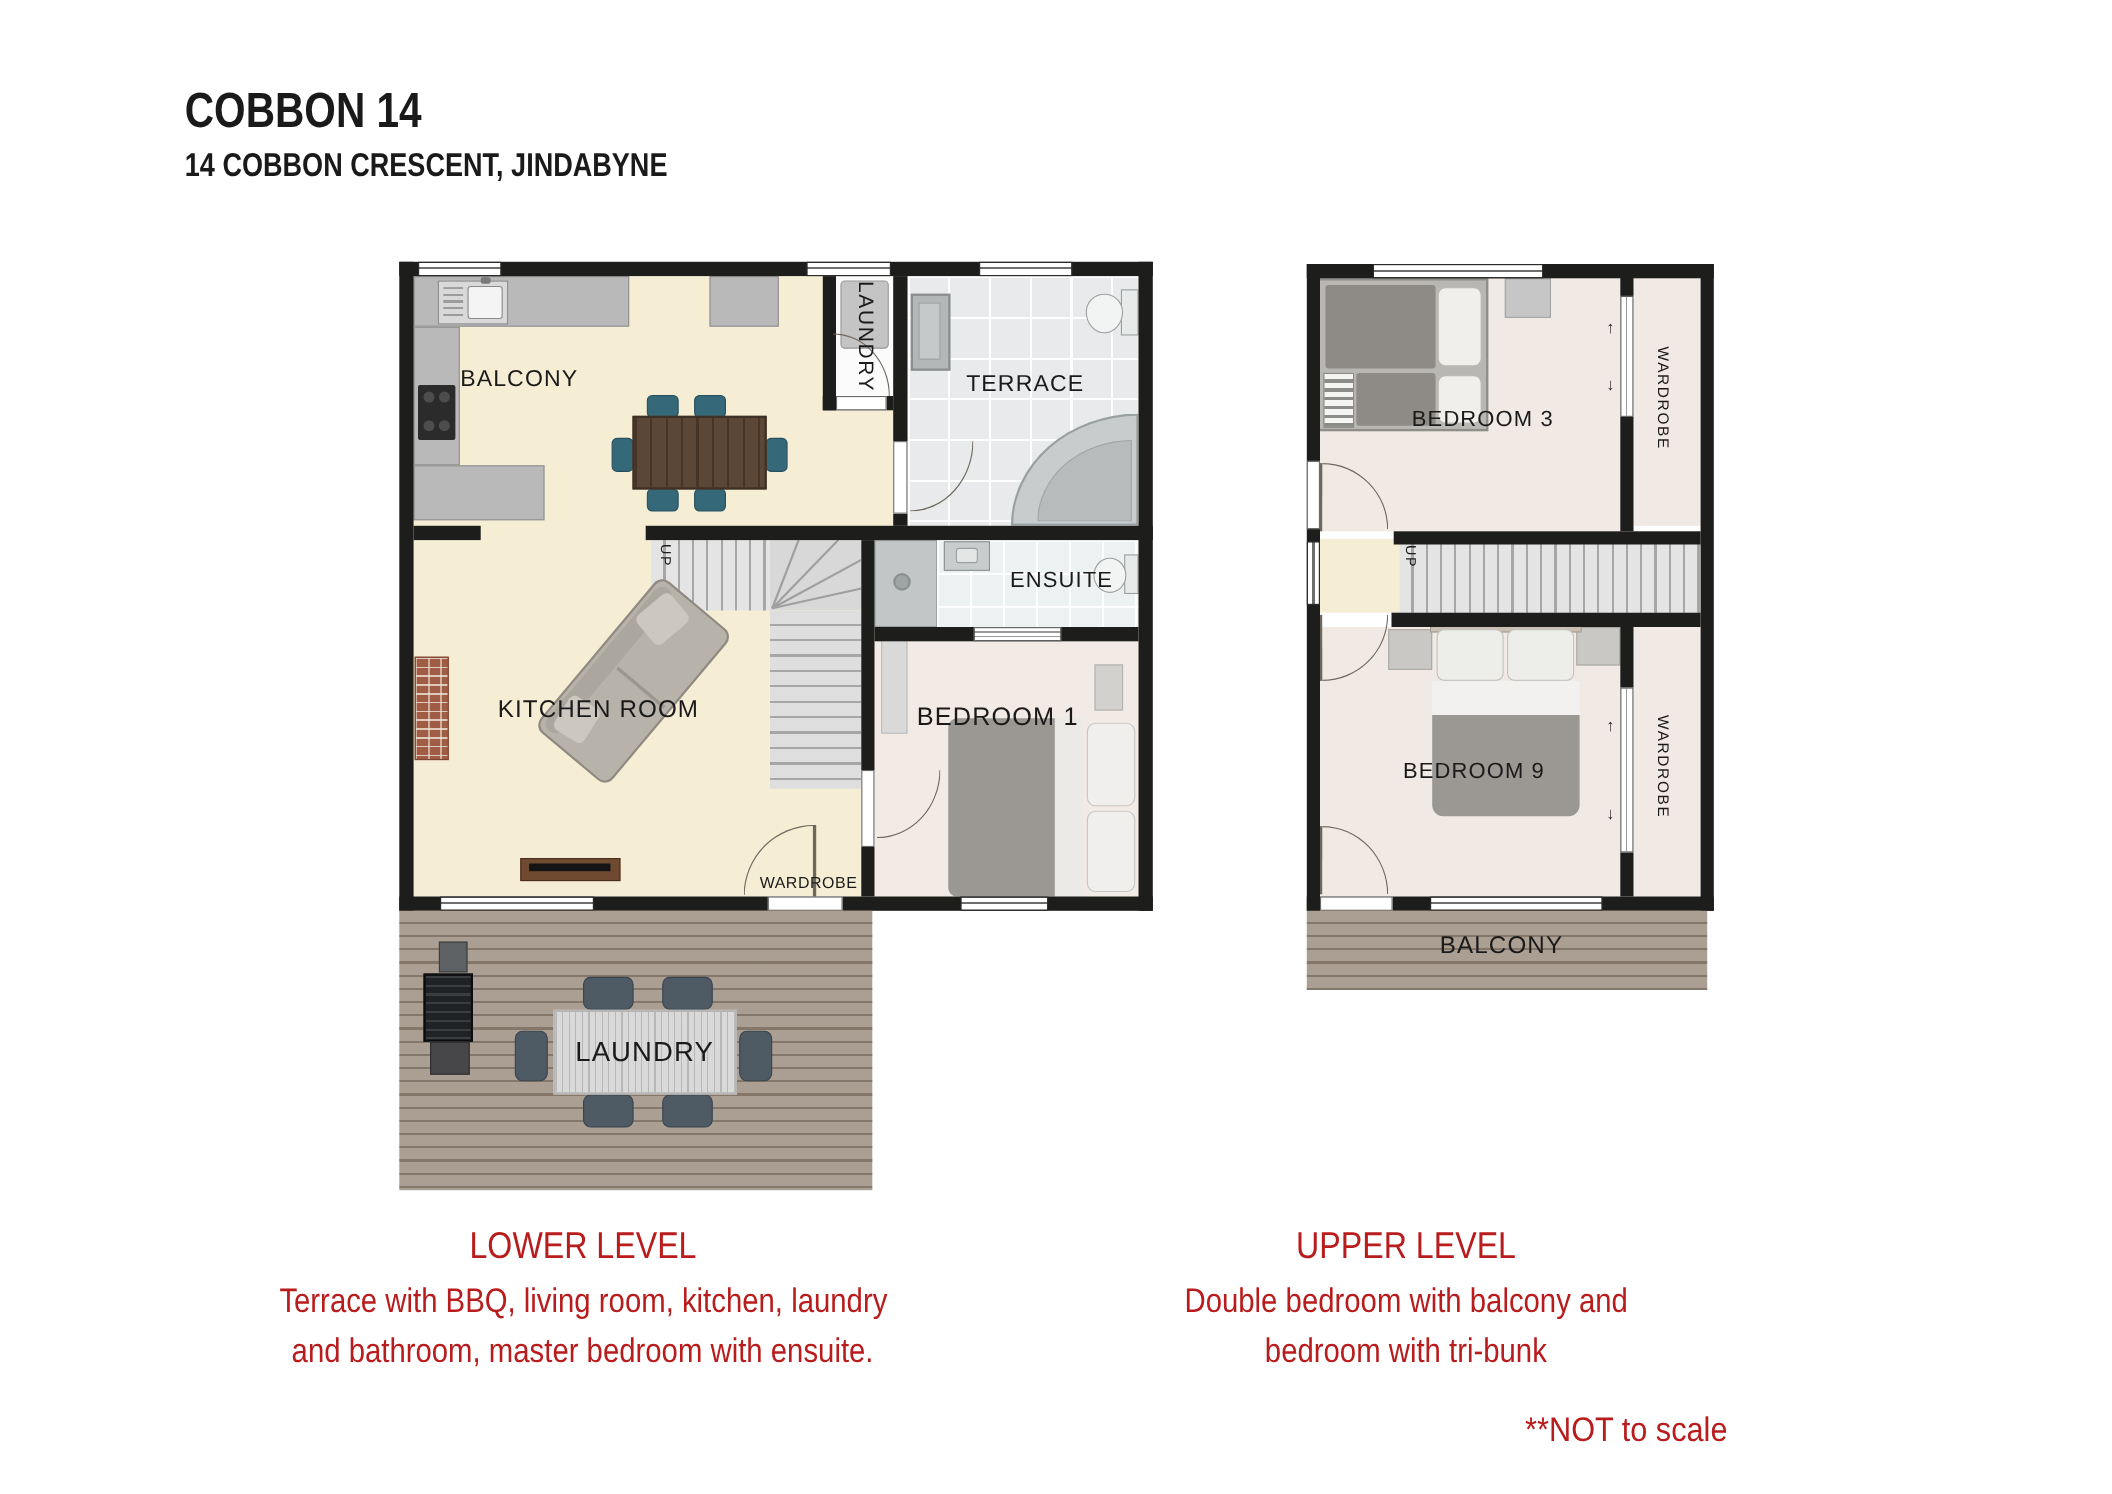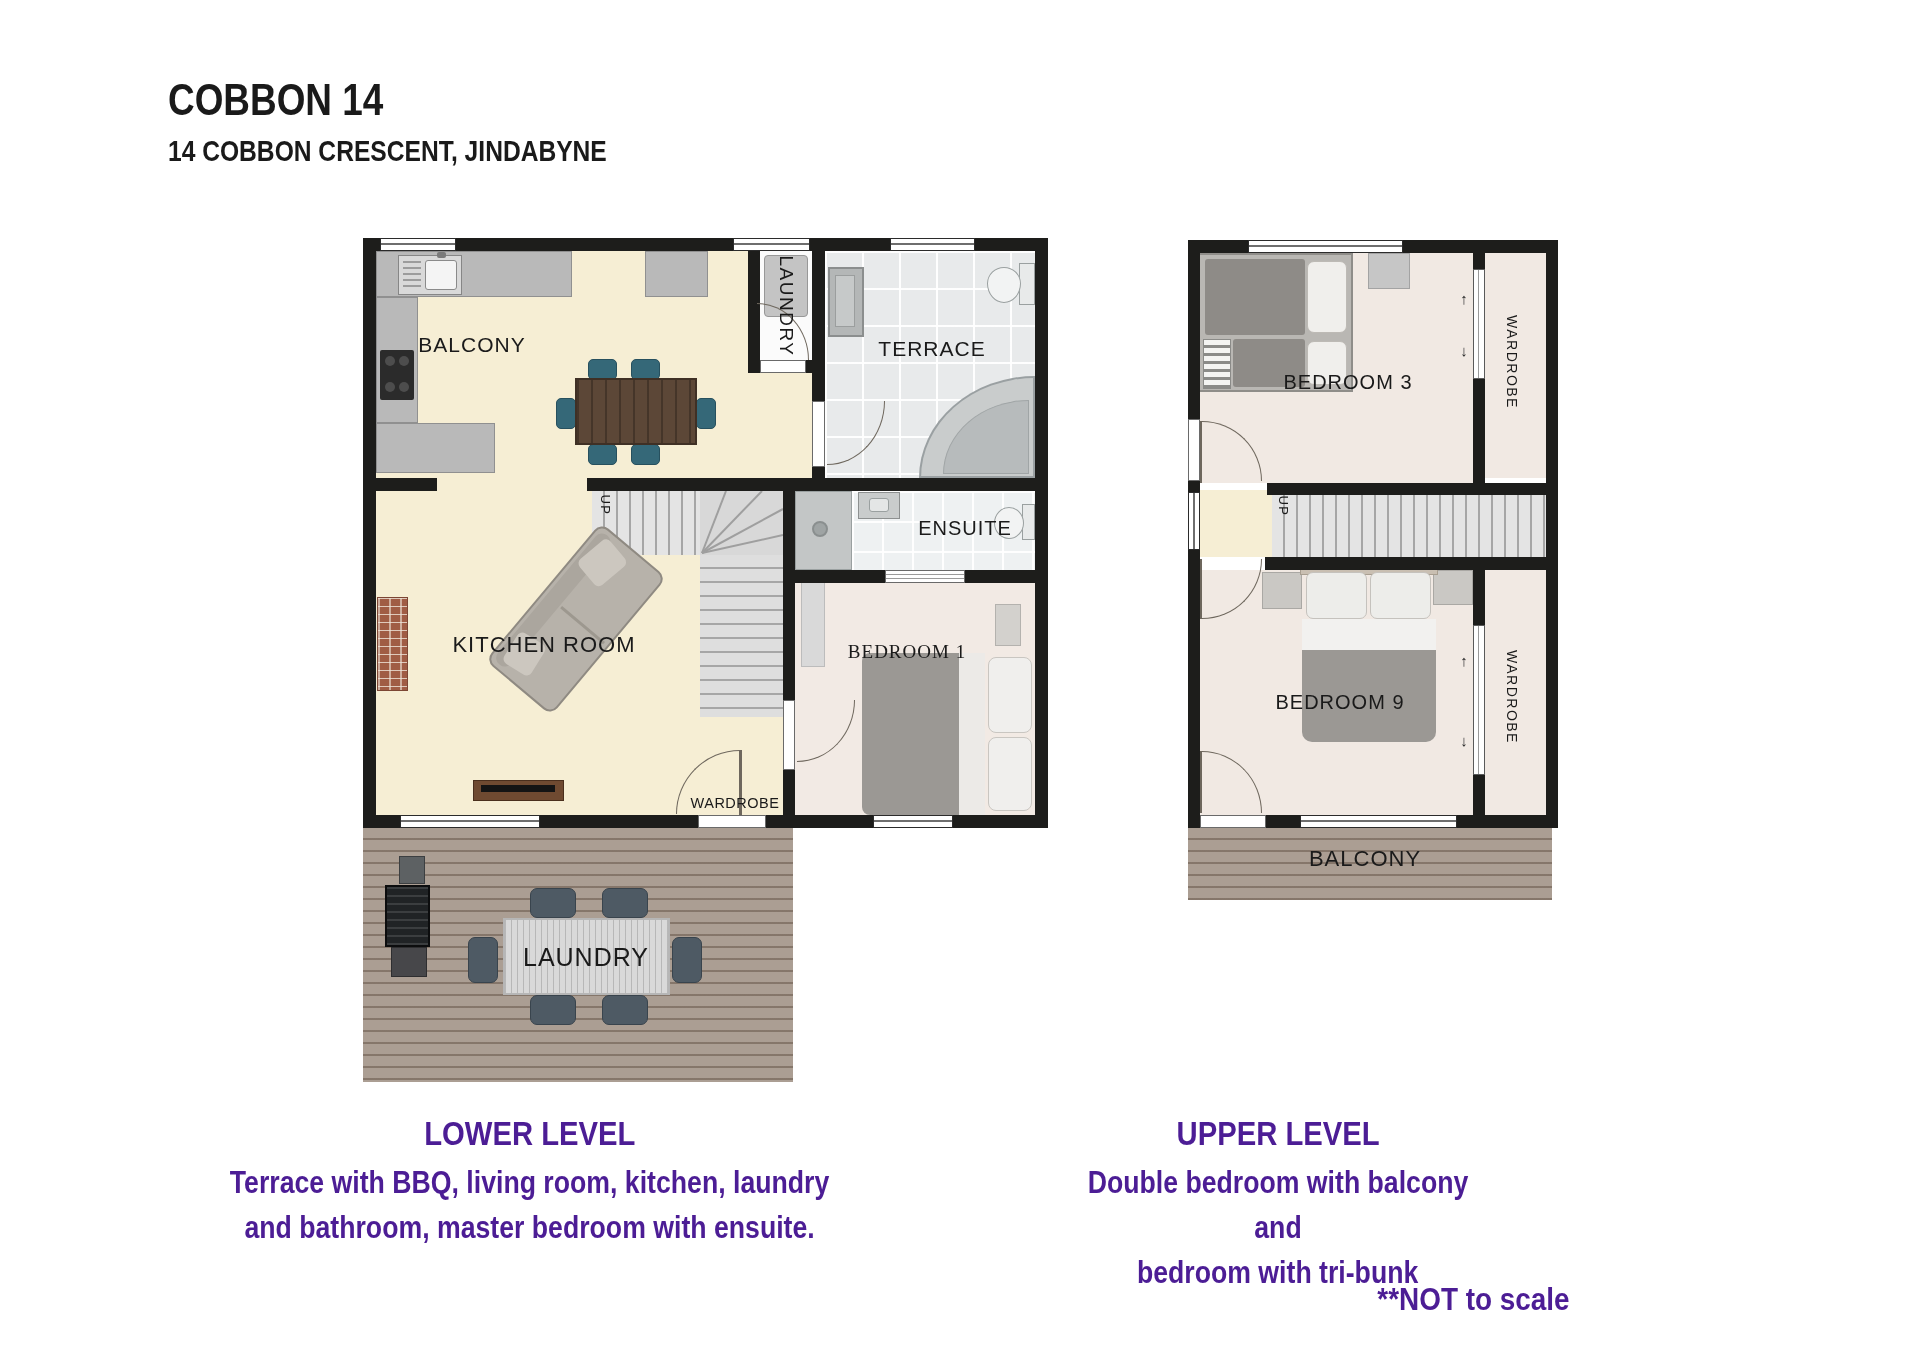--- a/index.html
+++ b/index.html
@@ -35,21 +35,21 @@
   .arc{position:absolute;border:0 solid #6e675d;box-sizing:border-box;}
   .arc-tr{border-top-width:1.5px;border-right-width:1.5px;border-top-right-radius:100%;}
   .arc-br{border-bottom-width:1.5px;border-right-width:1.5px;border-bottom-right-radius:100%;}
   .arc-tl{border-top-width:1.5px;border-left-width:1.5px;border-top-left-radius:100%;}
   .leaf{position:absolute;background:#6e675d;}
   .label{position:absolute;white-space:nowrap;transform:translate(-50%,-50%);
          font-size:21px;letter-spacing:1px;color:#1a1a1a;}
   .vlabel{position:absolute;writing-mode:vertical-rl;transform:translate(-50%,-50%);
           white-space:nowrap;font-size:14px;letter-spacing:1.5px;color:#1a1a1a;}
   .furn{position:absolute;box-sizing:border-box;}
-  .cap{position:absolute;text-align:center;font-weight:bold;color:#4c1d95;}
+  .cap{position:absolute;text-align:center;font-weight:normal;color:#b91c1c;}
   .cond{display:inline-block;transform:scaleX(.86);transform-origin:center;}
   .cond-l{display:inline-block;transform:scaleX(.82);transform-origin:left center;}
   .cond-r{display:inline-block;transform:scaleX(.9);transform-origin:right center;}
   .arrowglyph{position:absolute;font-size:15px;color:#2a2a2a;transform:translate(-50%,-50%);}
 </style>
 </head>
 <body>
 
 <div id="canvas">
 
@@ -186,21 +186,21 @@
     <div class="furn" style="left:503px;top:918px;width:167px;height:77px;background:#d9d9d9;border:2px solid #b6b6b6;background-image:repeating-linear-gradient(90deg,rgba(120,120,120,.35) 0 1px,transparent 1px 6px);"></div>
     <div class="furn" style="left:399px;top:856px;width:26px;height:28px;background:#5d6163;border:1px solid #3c3f41;"></div>
     <div class="furn" style="left:385px;top:885px;width:45px;height:62px;background:#202325;border:2px solid #0c0d0e;background-image:repeating-linear-gradient(180deg,rgba(255,255,255,.12) 0 2px,transparent 2px 8px);"></div>
     <div class="furn" style="left:391px;top:947px;width:36px;height:30px;background:#47474a;border:1px solid #2e2e30;"></div>
 
     <div class="label" style="left:472px;top:345px;">BALCONY</div>
     <div class="vlabel" style="left:786px;top:306px;font-size:19px;">LAUNDRY</div>
     <div class="label" style="left:932px;top:349px;">TERRACE</div>
     <div class="label" style="left:930px;top:528px;font-size:20px;margin-left:35px;">ENSUITE</div>
     <div class="label" style="left:544px;top:645px;font-size:22px;">KITCHEN ROOM</div>
-    <div class="label" style="left:907px;top:652px;font-size:19px;font-family:Liberation Serif, serif;">BEDROOM 1</div>
+    <div class="label" style="left:907px;top:652px;font-size:23px;">BEDROOM 1</div>
     <div class="label" style="left:735px;top:803px;font-size:14.5px;letter-spacing:.5px;">WARDROBE</div>
     <div class="vlabel" style="left:605px;top:505px;font-size:13px;">UP</div>
     <div class="label" style="left:586px;top:957px;font-size:25px;">LAUNDRY</div>
   </div>
 
   <div>
 
     <div class="floor bedfloor" style="left:1200px;top:253px;width:273px;height:230px;"></div>
     <div class="floor bedfloor" style="left:1485px;top:253px;width:61px;height:225px;"></div>
     <div class="floor cream" style="left:1200px;top:490px;width:72px;height:67px;"></div>

